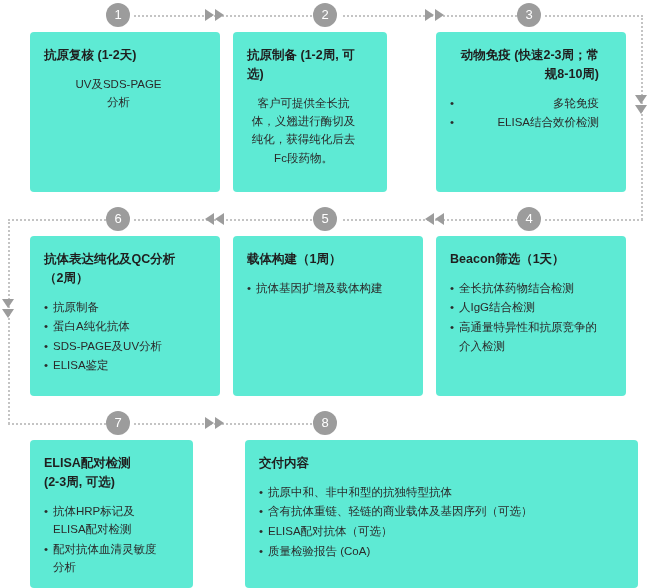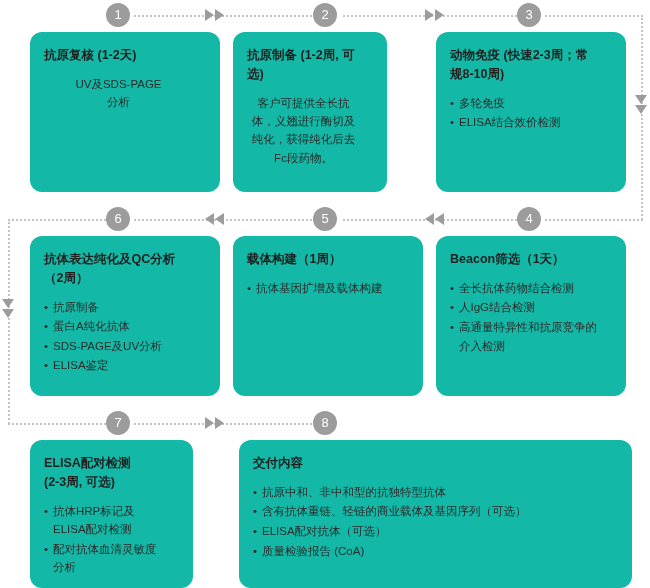--- a/index.html
+++ b/index.html
@@ -29,22 +29,22 @@
     background: #9c9c9c;
     color: #ffffff;
     font-size: 13px;
     line-height: 24px;
     text-align: center;
     font-family: "Liberation Sans", sans-serif;
   }
   
   .box {
     position: absolute;
-    background: #14b8a6;
-    border-radius: 12px;
+    background: #5eead4;
+    border-radius: 4px;
     box-sizing: border-box;
     padding: 14px 27px 10px 14px;
   }
   .box-title {
     font-size: 12.5px;
     font-weight: bold;
     color: #1f1f1f;
     line-height: 1.5;
     margin: 0 0 10px 0;
     white-space: pre-line;
@@ -162,21 +162,21 @@
     <div class="box-title">抗原复核 (1-2天)</div>
     <div class="box-body">UV及SDS-PAGE
 分析</div>
   </div>
 
   <div class="box" style="left:233px; top:32px; width:154px; height:160px;">
     <div class="box-title">抗原制备 (1-2周, 可选)</div>
     <div class="box-body">客户可提供全长抗体，义翘进行酶切及纯化，获得纯化后去Fc段药物。</div>
   </div>
 
-  <div class="box" style="left:436px; top:32px; width:190px; height:160px;">
+  <div class="box" style="left:436px; top:32px; width:190px; height:160px;text-align:right;">
     <div class="box-title">动物免疫 (快速2-3周；常规8-10周)</div>
     <ul class="bullets">
       <li>多轮免疫</li>
       <li>ELISA结合效价检测</li>
     </ul>
   </div>
 
   <div class="box" style="left:30px; top:236px; width:190px; height:160px;">
     <div class="box-title">抗体表达纯化及QC分析（2周）</div>
     <ul class="bullets">
@@ -205,21 +205,21 @@
 
   <div class="box" style="left:30px; top:440px; width:163px; height:148px;">
     <div class="box-title">ELISA配对检测
 (2-3周, 可选)</div>
     <ul class="bullets">
       <li>抗体HRP标记及ELISA配对检测</li>
       <li>配对抗体血清灵敏度分析</li>
     </ul>
   </div>
 
-  <div class="box" style="left:239px; top:440px; width:393px; height:148px;">
+  <div class="box" style="left:245px; top:440px; width:393px; height:148px;">
     <div class="box-title">交付内容</div>
     <ul class="bullets">
       <li>抗原中和、非中和型的抗独特型抗体</li>
       <li>含有抗体重链、轻链的商业载体及基因序列（可选）</li>
       <li>ELISA配对抗体（可选）</li>
       <li>质量检验报告 (CoA)</li>
     </ul>
   </div>
 
 </div>

